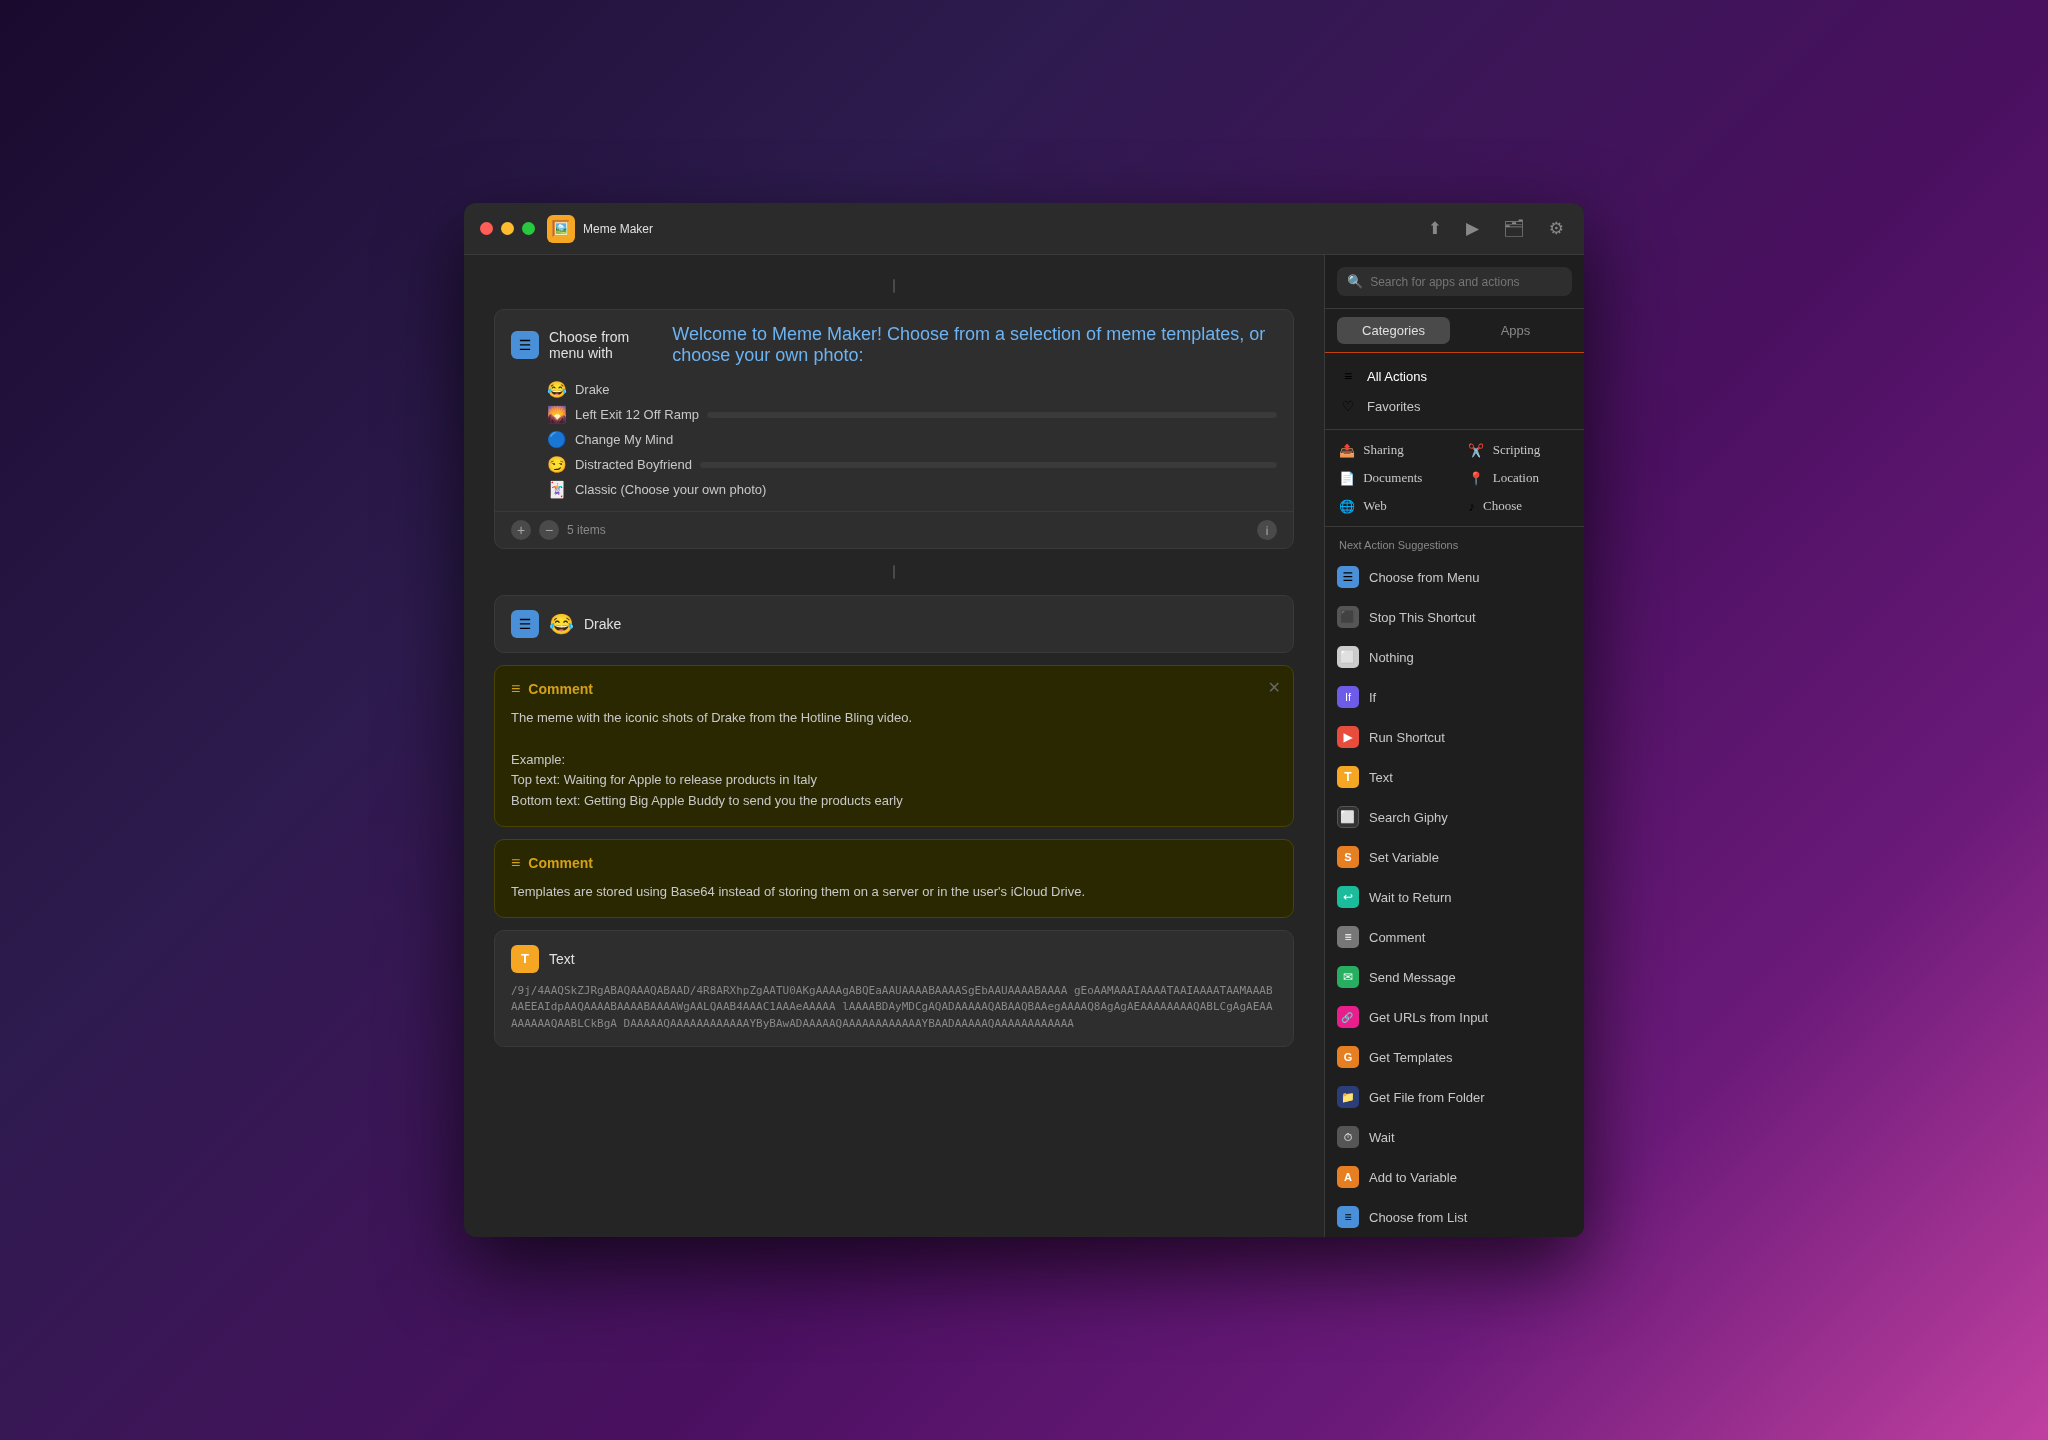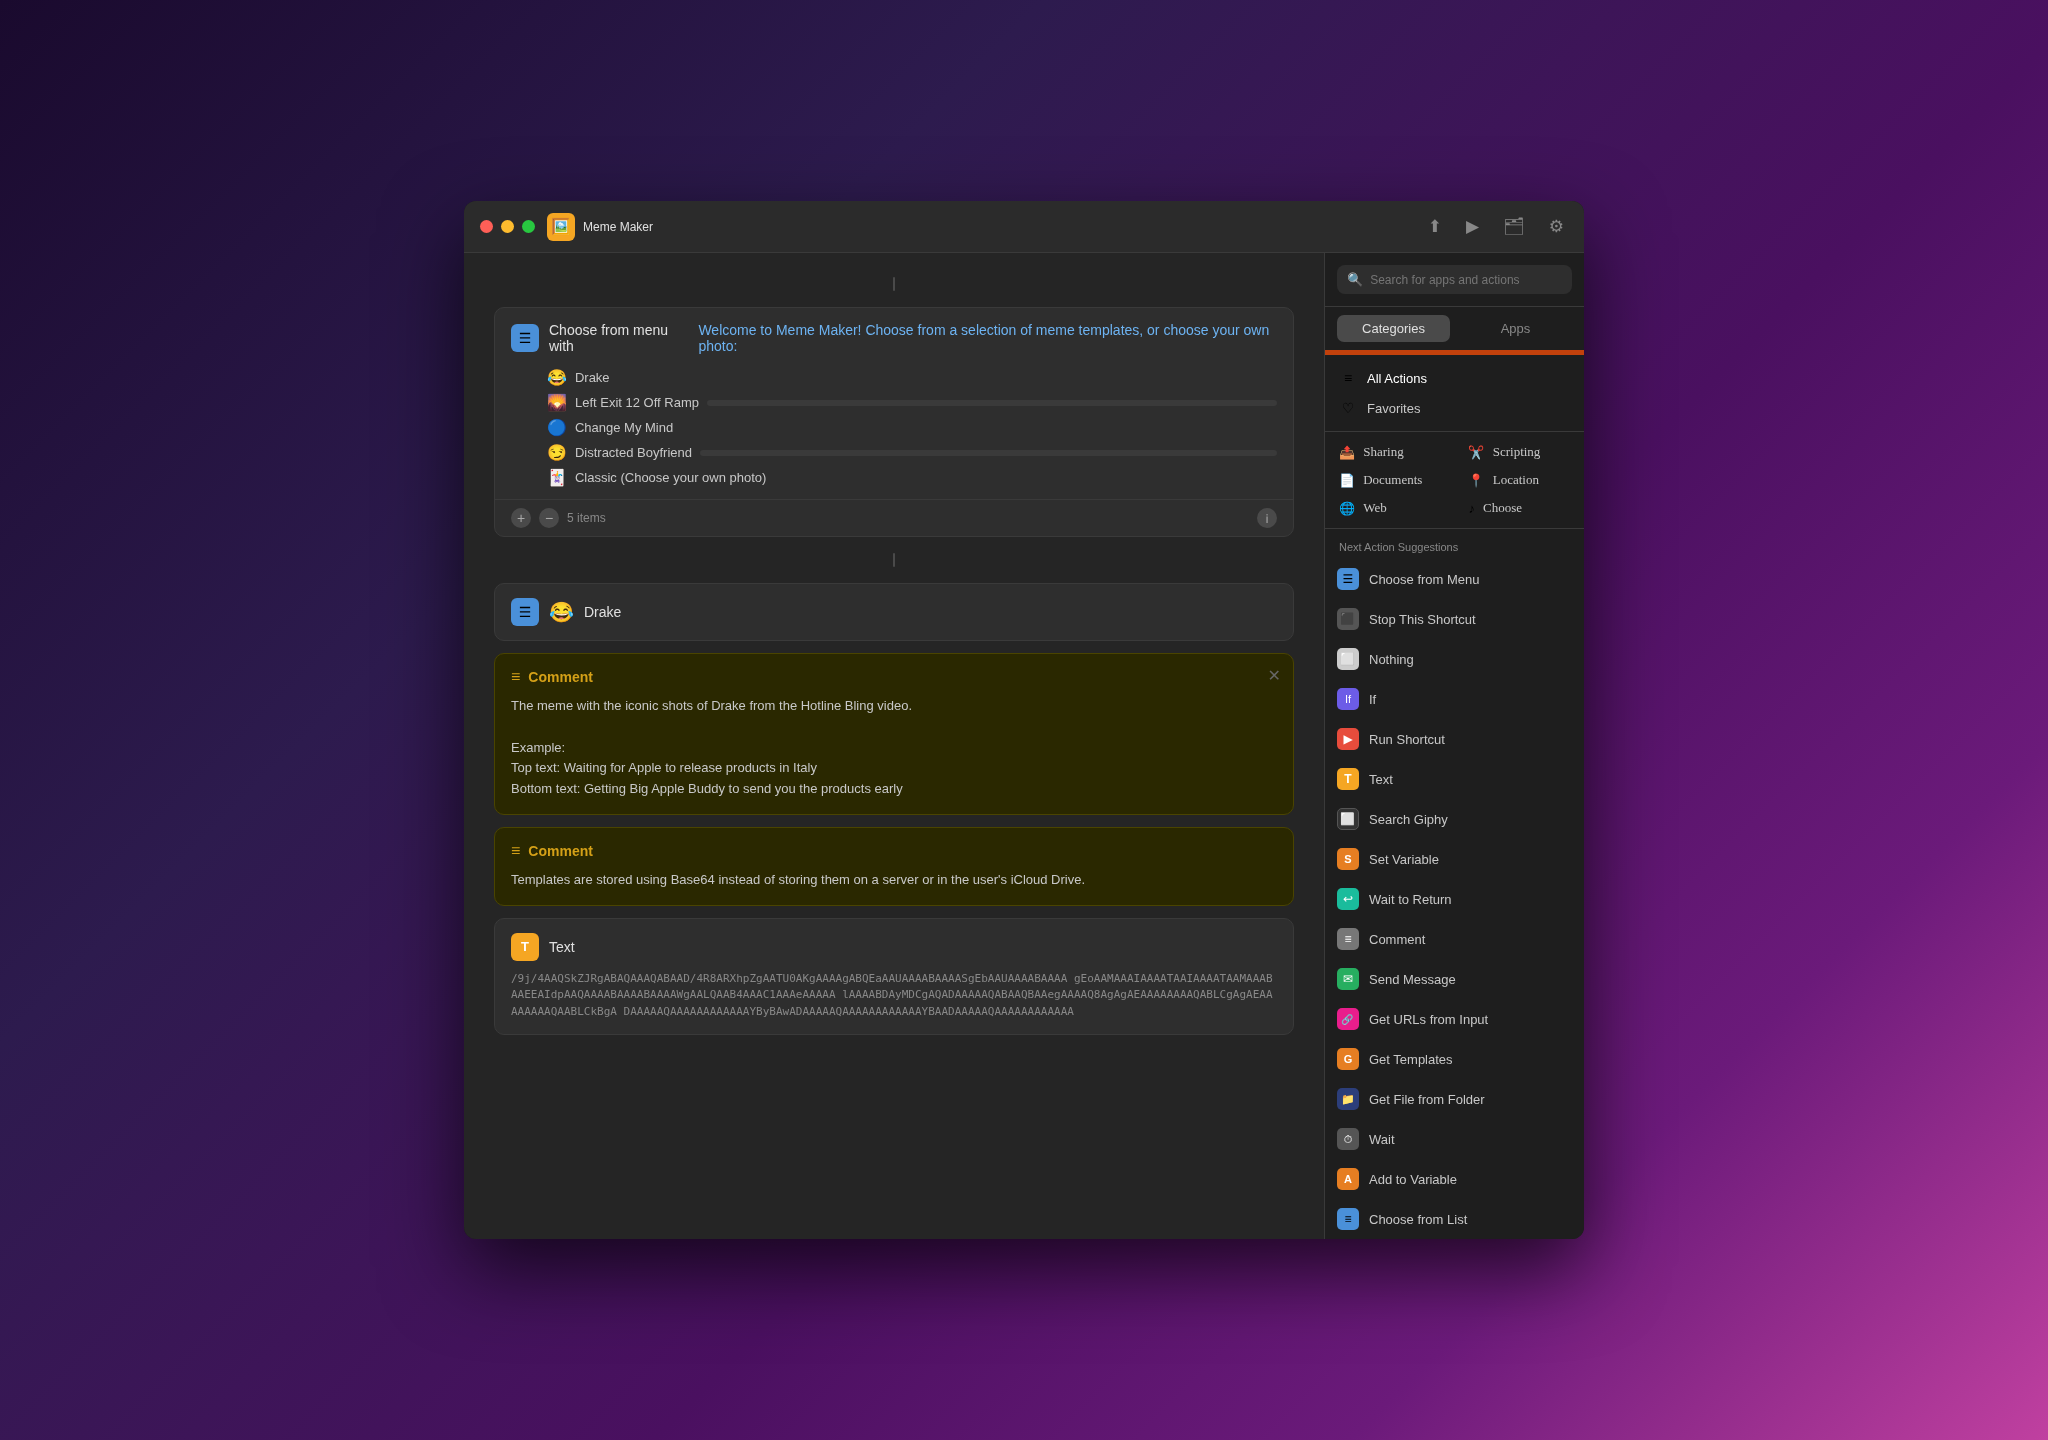--- a/index.html
+++ b/index.html
@@ -122,21 +122,21 @@
       justify-content: center;
       font-size: 13px;
     }
     .action-title {
       color: #e0e0e0;
       font-size: 14px;
       font-weight: 500;
     }
     .action-subtitle {
       color: #6db3f2;
-      font-size: 14px;
+      font-size: 18px;
     }
     .menu-items-list {
       padding: 0 16px 12px 52px;
       display: flex;
       flex-direction: column;
       gap: 6px;
     }
     .menu-item-row {
       display: flex;
       align-items: center;
@@ -293,21 +293,21 @@
       border: none;
       color: #aaa;
       font-size: 12px;
       outline: none;
       flex: 1;
     }
     .tab-bar {
       display: flex;
       padding: 8px 12px;
       gap: 9px;
-      border-bottom: 5px solid #c2410c;
+      border-bottom: 1px solid #c2410c;
     }
     .tab-btn {
       flex: 1;
       padding: 6px 10px;
       border-radius: 7px;
       font-size: 13px;
       font-weight: 500;
       cursor: pointer;
       border: none;
       text-align: center;

